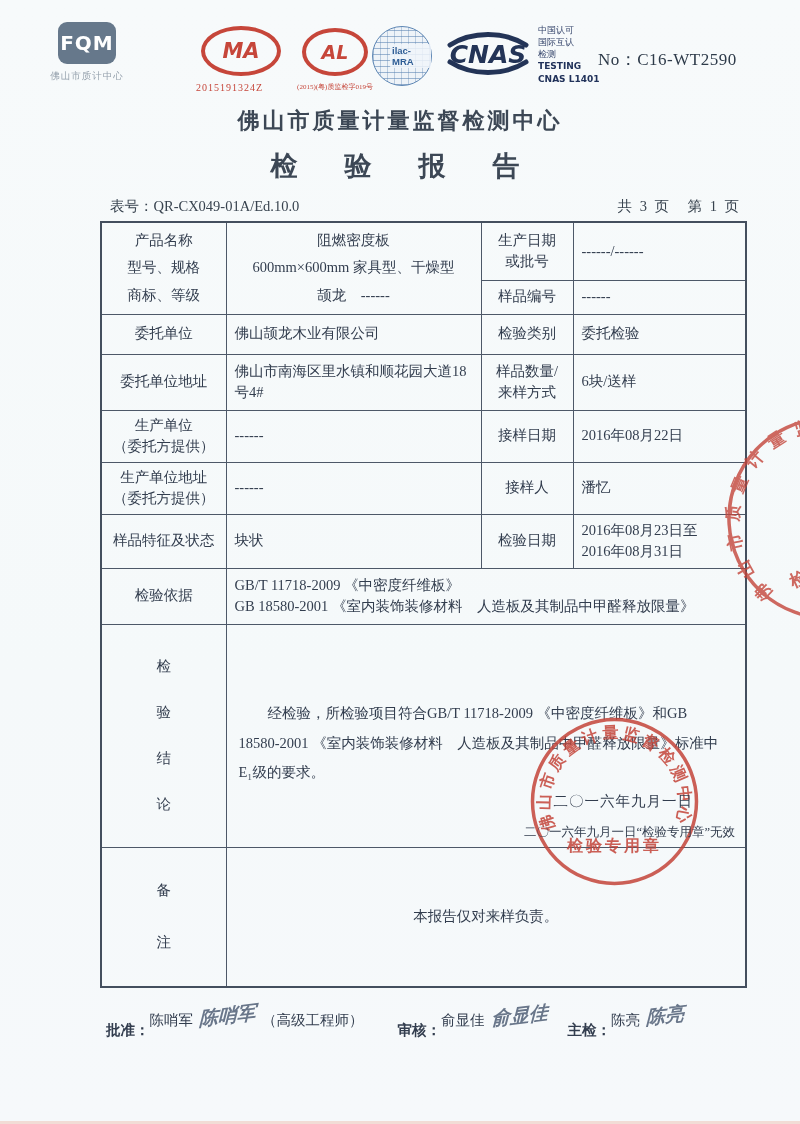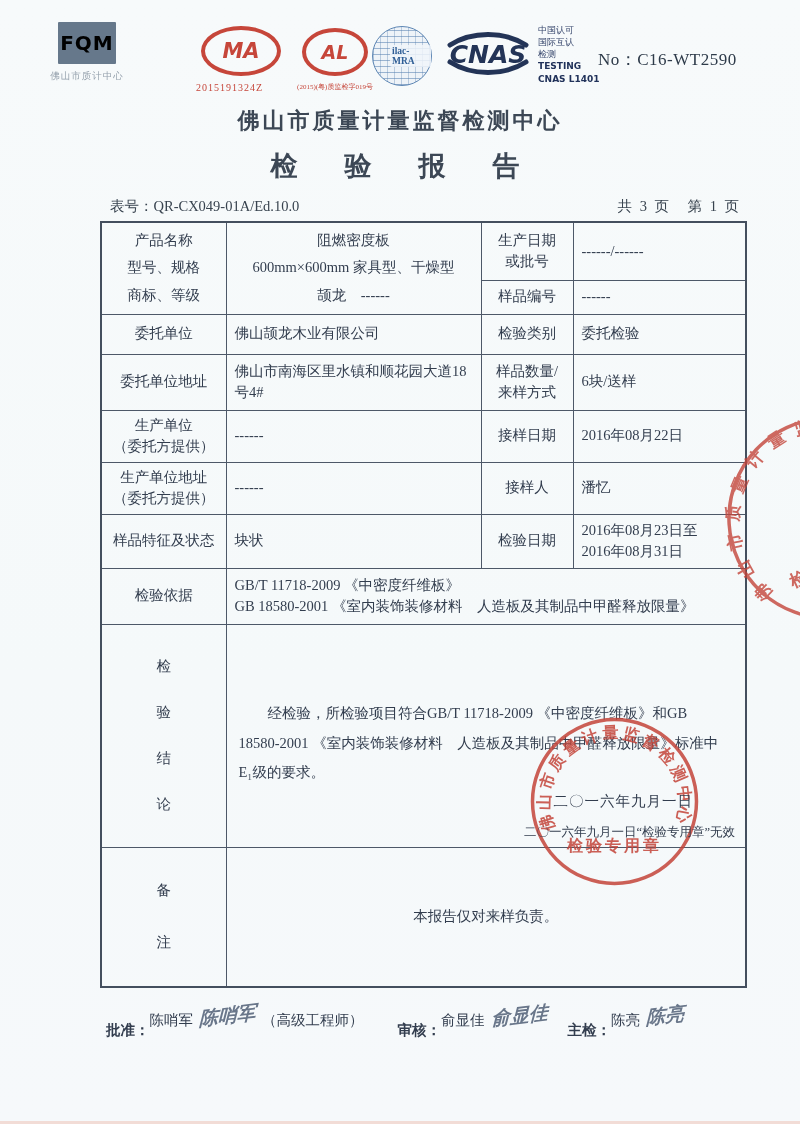--- a/index.html
+++ b/index.html
@@ -5,41 +5,41 @@
   html,body{margin:0;padding:0;background:#e8ecee;}
   .page{
     position:relative;width:800px;height:1124px;margin:0 auto;
     background:linear-gradient(180deg,#f7fafb 0%,#f5f9fa 60%,#f6f9fb 100%);
     font-family:"Liberation Serif","DejaVu Serif",serif;
     color:#333d4b;overflow:hidden;
   }
   
   .hdr{position:absolute;top:0;left:0;right:0;height:100px;}
   .fqm{position:absolute;left:42px;top:22px;width:90px;text-align:center;}
-  .fqm-box{width:58px;height:42px;margin:0 auto;background:#66788b;border-radius:1px;
-    display:flex;align-items:center;justify-content:center;color:#000000;
+  .fqm-box{width:58px;height:42px;margin:0 auto;background:#66788b;border-radius:9px;
+    display:flex;align-items:center;justify-content:center;color:#ffffff;
     font-family:"DejaVu Sans",sans-serif;font-weight:bold;font-size:20px;letter-spacing:1px;}
   .fqm-cap{margin-top:6px;font-size:9.5px;color:#94a0ac;letter-spacing:1px;}
   .cma{position:absolute;left:196px;top:26px;width:90px;}
   .oval{margin:0 auto;border:4px solid #c6463a;border-radius:50%;
     display:flex;align-items:center;justify-content:center;color:#c6463a;
     font-family:"DejaVu Sans",sans-serif;font-weight:bold;}
   .cma .oval{width:72px;height:42px;font-size:21px;font-style:italic;}
   .logo-cap{margin-top:6px;font-size:10px;color:#c6463a;letter-spacing:1px;}
   .cal{position:absolute;left:296px;top:28px;width:78px;text-align:center;}
   .cal .oval{width:58px;height:40px;font-size:19px;font-style:italic;}
   .cal .logo-cap{font-size:7px;letter-spacing:0;}
   .ilac{position:absolute;left:372px;top:26px;width:58px;height:58px;border-radius:50%;
     border:1px solid #5d86b4;
     background:
       repeating-linear-gradient(0deg, rgba(86,128,176,.55) 0 1px, transparent 1px 6px),
       repeating-linear-gradient(90deg, rgba(86,128,176,.35) 0 1px, transparent 1px 7px),
       #eef3f8;
     display:flex;align-items:center;justify-content:center;}
-  .ilac span{background:rgba(240,245,250,.85);color:#2f5e96;font-family:Liberation Serif, serif;
+  .ilac span{background:rgba(240,245,250,.85);color:#2f5e96;font-family:Liberation Sans, sans-serif;
     font-weight:bold;font-size:9.5px;padding:1px 2px;border-radius:2px;margin-left:17px;}
   .cnas{position:absolute;left:442px;top:30px;}
   .cnas-lines{position:absolute;left:538px;top:24px;font-size:9px;line-height:1.35;
     color:#35456b;font-family:"DejaVu Sans",sans-serif;}
   .cnas-lines .b{font-weight:bold;color:#21325a;}
   .report-no{position:absolute;left:598px;top:48px;font-size:17px;color:#2e3b4a;letter-spacing:.5px;}
   
   .org-title{position:absolute;top:106px;left:0;right:0;text-align:center;
     font-size:22px;font-weight:700;letter-spacing:3px;color:#3c4755;}
   .report-title{position:absolute;top:148px;left:0;right:0;text-align:center;

